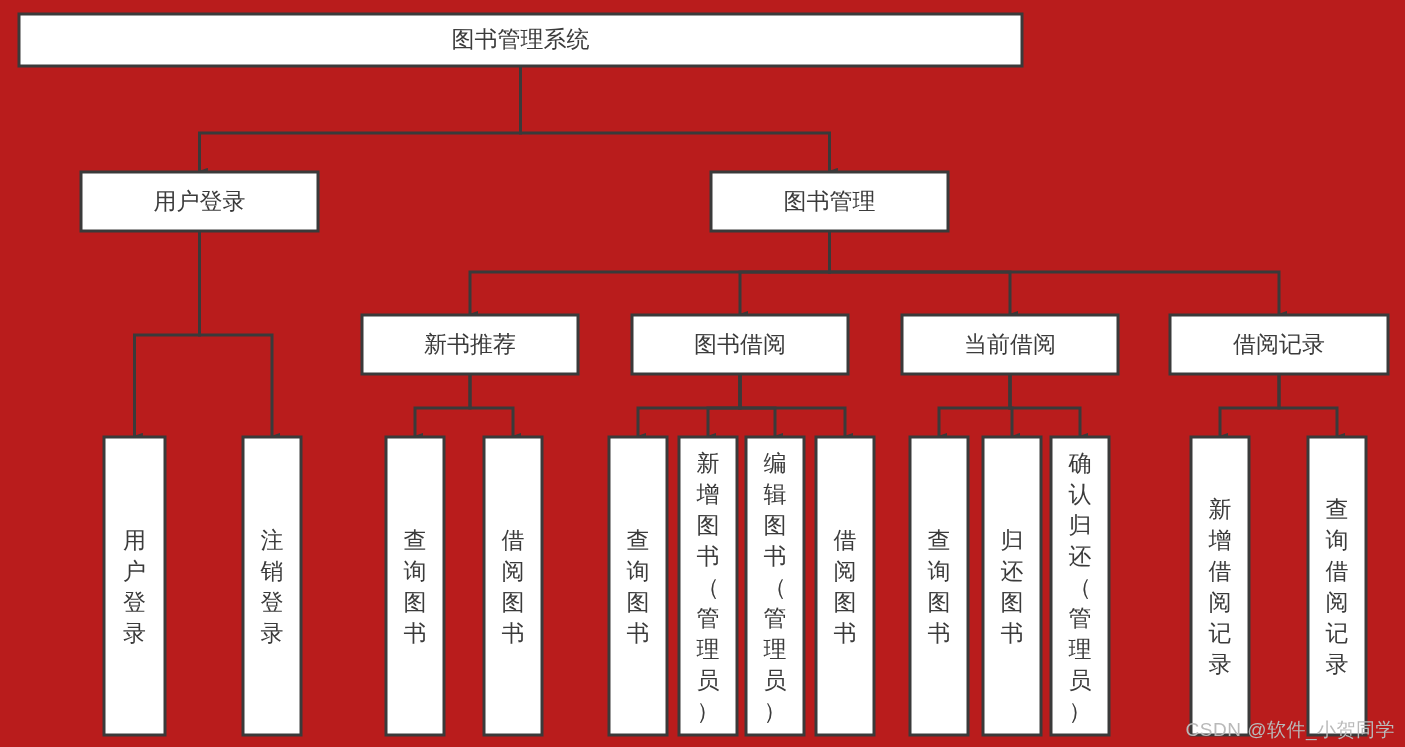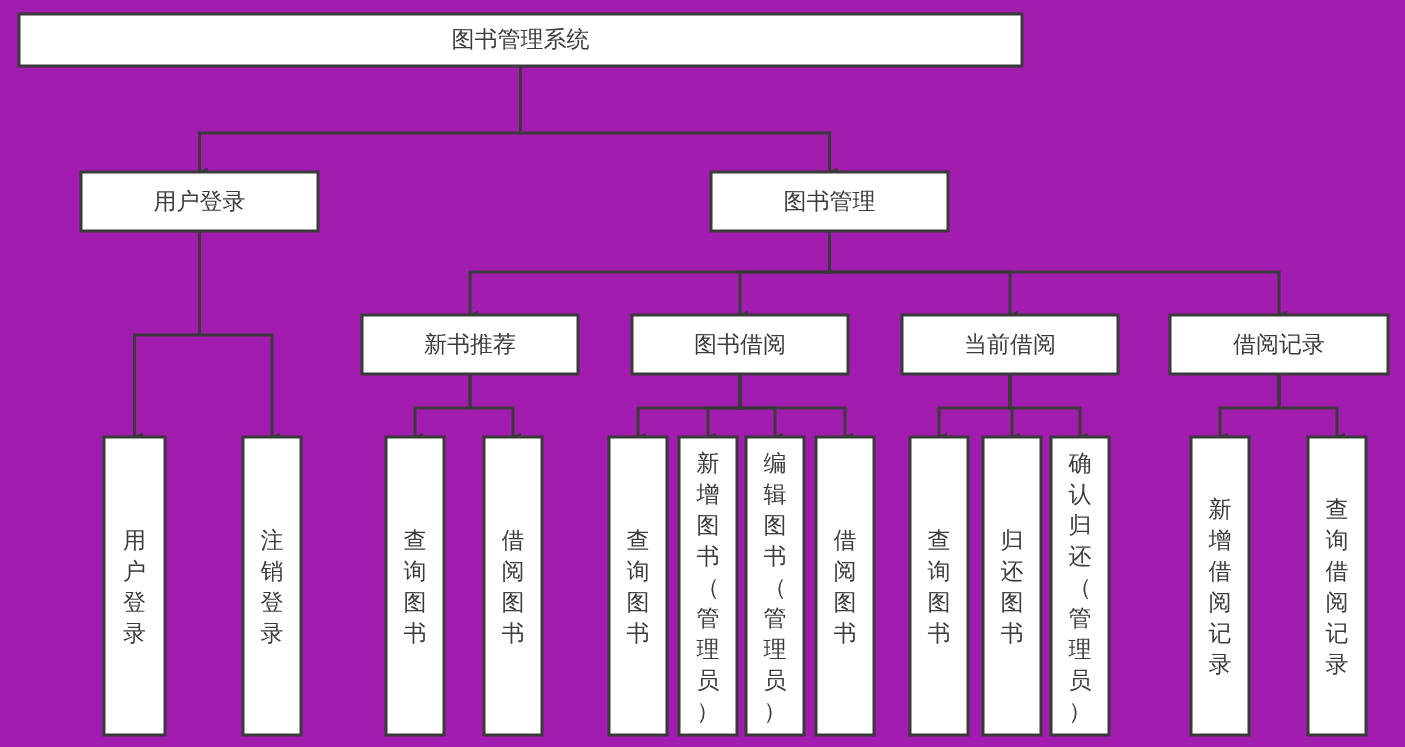--- a/index.html
+++ b/index.html
@@ -1,20 +1,20 @@
 <!DOCTYPE html>
 <html><head>
 <meta charset="utf-8">
 <style>
   html,body{margin:0;padding:0;background:#ffffff;}
   body{
     font-family:"Liberation Sans","DejaVu Sans",sans-serif;
     width:1405px;height:747px;overflow:hidden;position:relative;
   }
-  #stage{position:relative;width:1405px;height:747px;background:#a21caf;}
+  #stage{position:relative;width:1405px;height:747px;background:#b91c1c;}
   svg#diagram{position:absolute;left:0;top:0;width:1405px;height:747px;display:block;}
 
   .node-rect{fill:#ffffff;stroke:#3a3a3a;stroke-width:3;}
   .node-label{
     fill:#3b3b3b;font-family:"Liberation Sans","DejaVu Sans",sans-serif;
     font-size:23px;text-anchor:middle;dominant-baseline:middle;
   }
   .node-label-vert{
     fill:#3b3b3b;font-family:"Liberation Sans","DejaVu Sans",sans-serif;
     font-size:23px;text-anchor:middle;
@@ -173,13 +173,14 @@
           <rect x="1191" y="437" width="58" height="298" class="node-rect"></rect>
           <text x="1220" y="517.18" class="node-label-vert"><tspan x="1220" dy="0">新</tspan><tspan x="1220" dy="31">增</tspan><tspan x="1220" dy="31">借</tspan><tspan x="1220" dy="31">阅</tspan><tspan x="1220" dy="31">记</tspan><tspan x="1220" dy="31">录</tspan></text>
         </g>
         <g>
           <rect x="1308" y="437" width="58" height="298" class="node-rect"></rect>
           <text x="1337" y="517.18" class="node-label-vert"><tspan x="1337" dy="0">查</tspan><tspan x="1337" dy="31">询</tspan><tspan x="1337" dy="31">借</tspan><tspan x="1337" dy="31">阅</tspan><tspan x="1337" dy="31">记</tspan><tspan x="1337" dy="31">录</tspan></text>
         </g>
       </g>
   </svg>
 
+  <div class="watermark">CSDN @软件_小贺同学</div>
 </div>
 
 </body></html>

